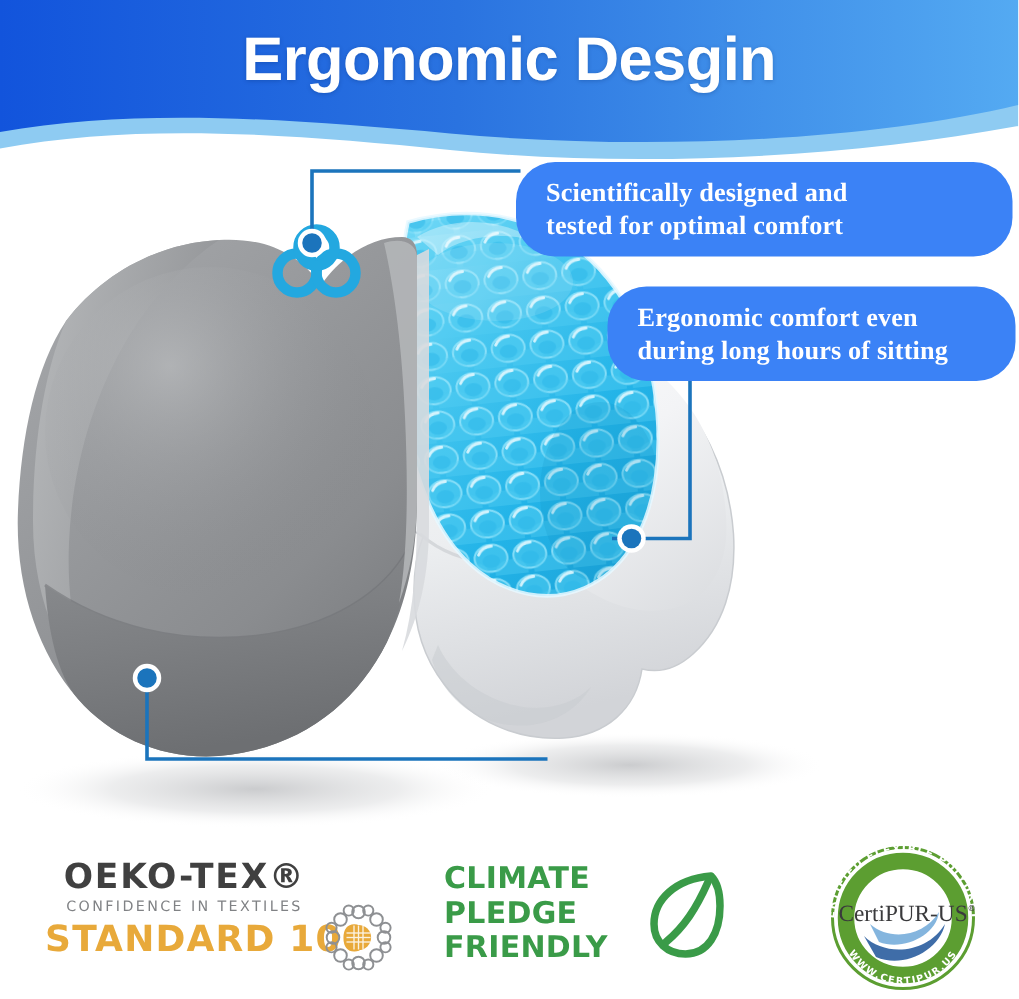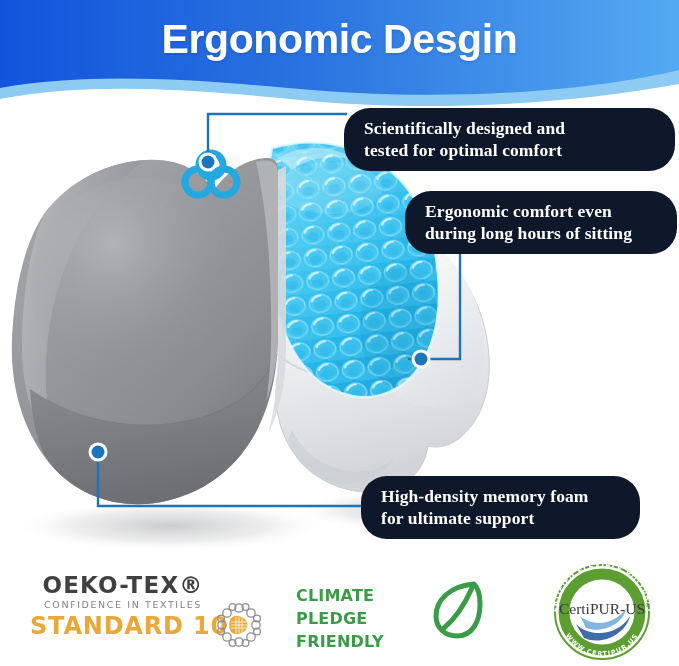--- a/index.html
+++ b/index.html
@@ -44,21 +44,21 @@
     font-size: 41px;
     letter-spacing: -0.4px;
     line-height: 50px;
     text-shadow: 0 1px 3px rgba(0,40,100,0.28);
     white-space: nowrap;
   }
 
   
   .pill {
     position: absolute;
-    background: #0f172a;
+    background: #3b82f6;
     color: #ffffff;
     font-family: "Liberation Serif", serif;
     font-weight: bold;
     font-size: 17.5px;
     line-height: 22px;
     padding: 9px 20px 10px 20px;
     border-radius: 26px;
     box-sizing: border-box;
     letter-spacing: 0.1px;
   }
@@ -131,24 +131,23 @@
     position: absolute;
     left: 296px; top: 14px;
     width: 190px; height: 84px;
   }
   .climate-words {
     position: absolute;
     left: 0; top: 4px;
     color: #3a9b48;
     font-family: "DejaVu Sans", sans-serif;
     font-weight: bold;
-    font-size: 16px;
+    font-size: 20px;
     line-height: 23px;
     letter-spacing: 0.2px;
-    margin-top: 10px;
   }
   .climate-words div { white-space: nowrap; }
   .climate-leaf { position: absolute; left: 132px; top: 8px; }
 
   .certipur {
     position: absolute;
     left: 546px; top: 2px;
     width: 112px; height: 108px;
   }
 
@@ -359,24 +358,20 @@
   <div class="pill nosel" id="pill-1">
     <span>Scientifically designed and</span>
     <span>tested for optimal comfort</span>
   </div>
 
   <div class="pill nosel" id="pill-2">
     <span>Ergonomic comfort even</span>
     <span>during long hours of sitting</span>
   </div>
 
-  <div class="pill nosel" id="pill-3">
-    <span>High-density memory foam</span>
-    <span>for ultimate support</span>
-  </div>
 
   <div class="badge-row">
 
     <div class="oeko">
       <div class="oeko-text">
         <div class="oeko-line1 nosel">OEKO-TEX®</div>
         <div class="oeko-line2 nosel">CONFIDENCE IN TEXTILES</div>
         <div class="oeko-line3 nosel">STANDARD 100</div>
       </div>
       <svg class="oeko-mark" width="46" height="46" viewBox="0 0 46 46">

